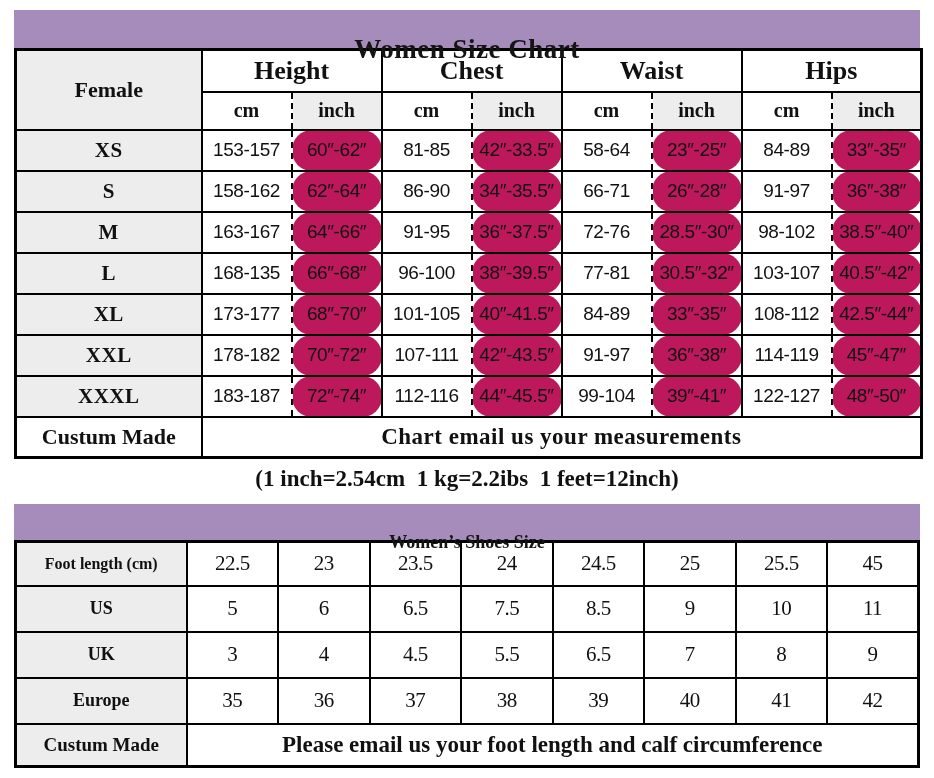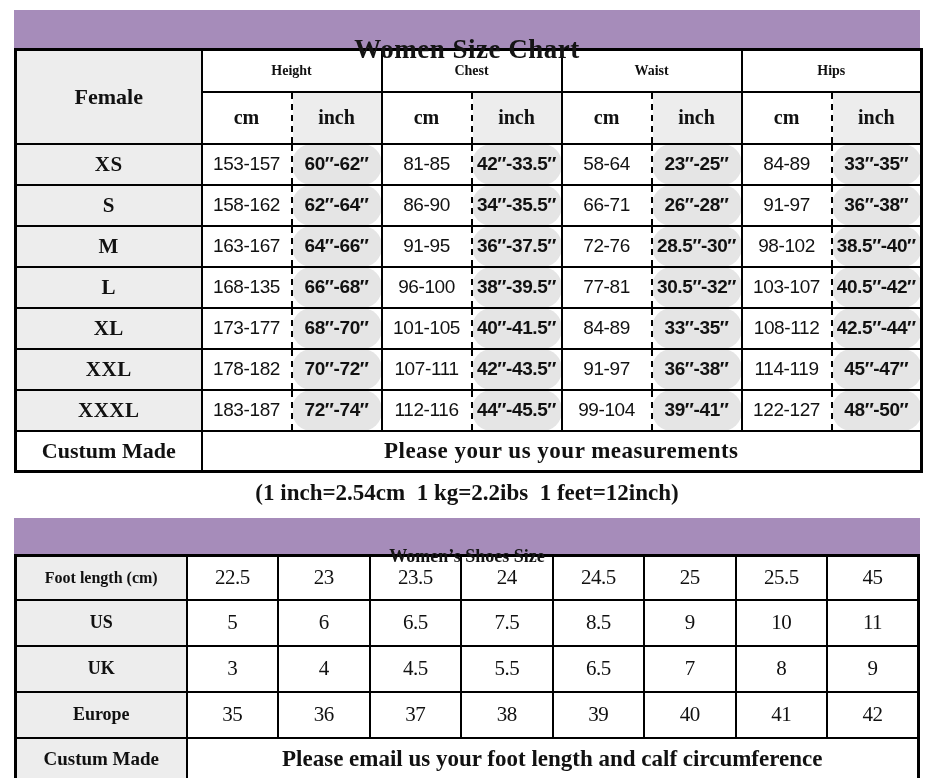--- a/index.html
+++ b/index.html
@@ -35,42 +35,42 @@
   th, td {
     border: 2px solid #000;
     text-align: center; vertical-align: middle;
     padding: 0; overflow: hidden;
   }
 
   
   .size-table col.c-size { width: 186px; }
   .size-table col.c-meas { width: 90px; }
   .size-table tr.group-row { height: 42px; }
-  .size-table tr.unit-row { height: 52px; }
+  .size-table tr.unit-row { height: 38px; }
   .size-table tr.data-row { height: 41px; }
   .size-table tr.custom-row { height: 41px; }
 
   th.corner {
     background: #ededed; font-size: 22px; font-weight: bold;
   }
-  th.group { background: #ffffff; font-size: 14px; font-weight: bold; }
+  th.group { background: #ffffff; font-size: 26px; font-weight: bold; }
   th.unit { font-size: 20px; font-weight: bold; }
   th.unit.cm { background: #ffffff; border-right: none; }
   th.unit.in { background: #ededed; border-left: 2px dashed #000; }
 
   th.size-label {
     background: #ededed; font-size: 21px; font-weight: bold;
     letter-spacing: 0.5px;
   }
   td.val {
     font-family: "Liberation Sans", sans-serif;
     font-size: 19px; font-weight: 400; letter-spacing: -0.4px; border-radius: 20px;
   }
   td.val.cm { background: #ffffff; border-right: none; }
-  td.val.in { background: #e5e5e5; border-left: 2px dashed #000; font-weight: bold; }
+  td.val.in { background: #be185d; border-left: 2px dashed #000; }
 
   th.custom-label { background: #ffffff; font-size: 22px; font-weight: bold; }
   td.custom-msg { background: #ffffff; font-size: 23px; font-weight: bold; letter-spacing: 0.5px; }
 
   
   .note {
     width: 906px; height: 40px;
     display: flex; align-items: center; justify-content: center;
     font-size: 23px; font-weight: bold; white-space: pre;
   }
@@ -203,21 +203,21 @@
       <td class="val cm">112-116</td>
       <td class="val in">44″-45.5″</td>
       <td class="val cm">99-104</td>
       <td class="val in">39″-41″</td>
       <td class="val cm">122-127</td>
       <td class="val in">48″-50″</td>
     </tr>
 
     <tr class="custom-row">
       <th class="custom-label">Custum Made</th>
-      <td class="custom-msg" colspan="8">Please your us your measurements</td>
+      <td class="custom-msg" colspan="8">Chart email us your measurements</td>
     </tr>
   </tbody>
     </table>
 
   <div class="note">(1 inch=2.54cm  1 kg=2.2ibs  1 feet=12inch)</div>
 
   <div class="title-bar shoes">
     <span class="title-text">Women’s Shoes Size</span>
   </div>
 

